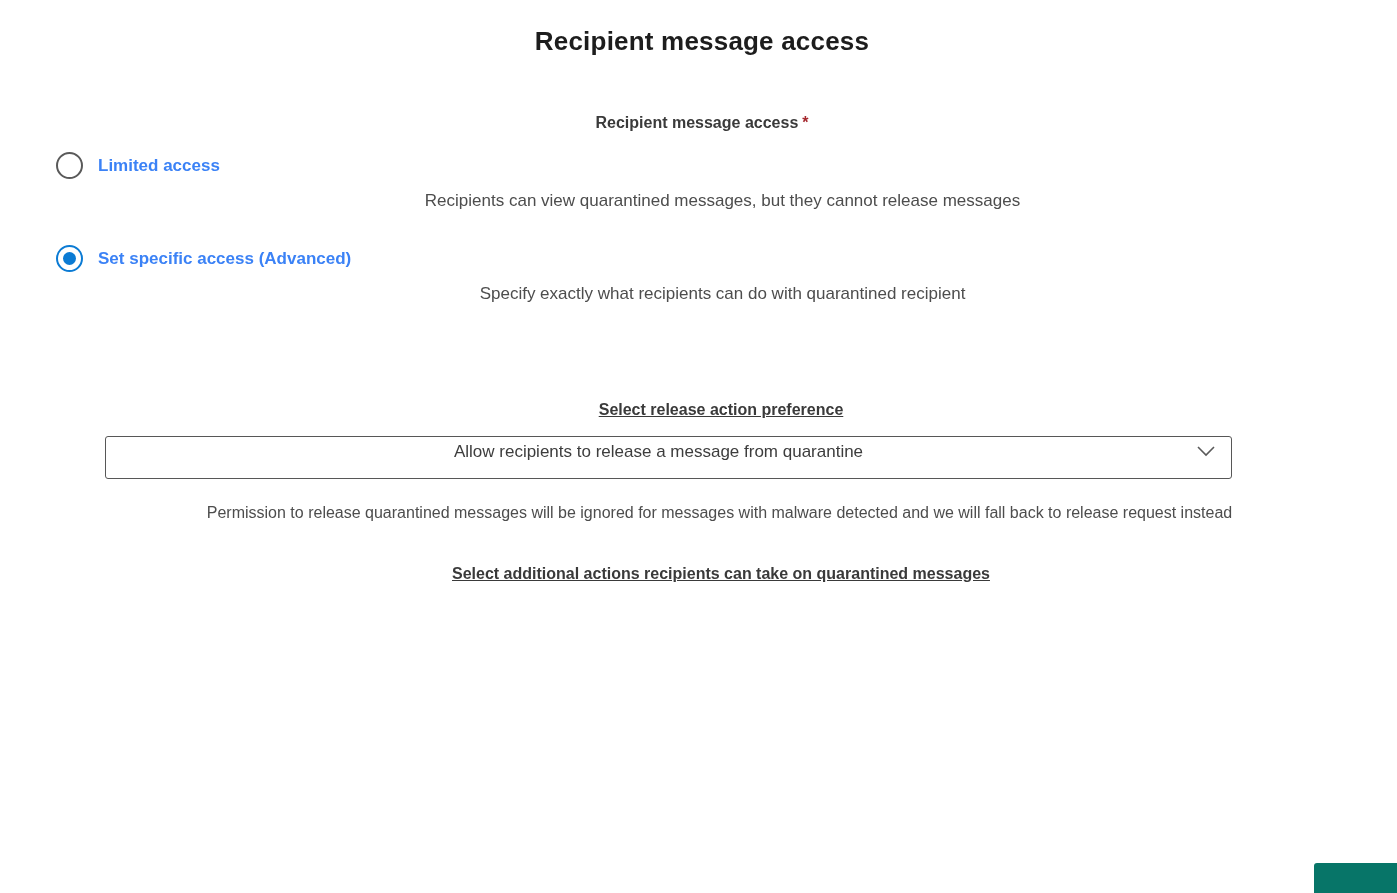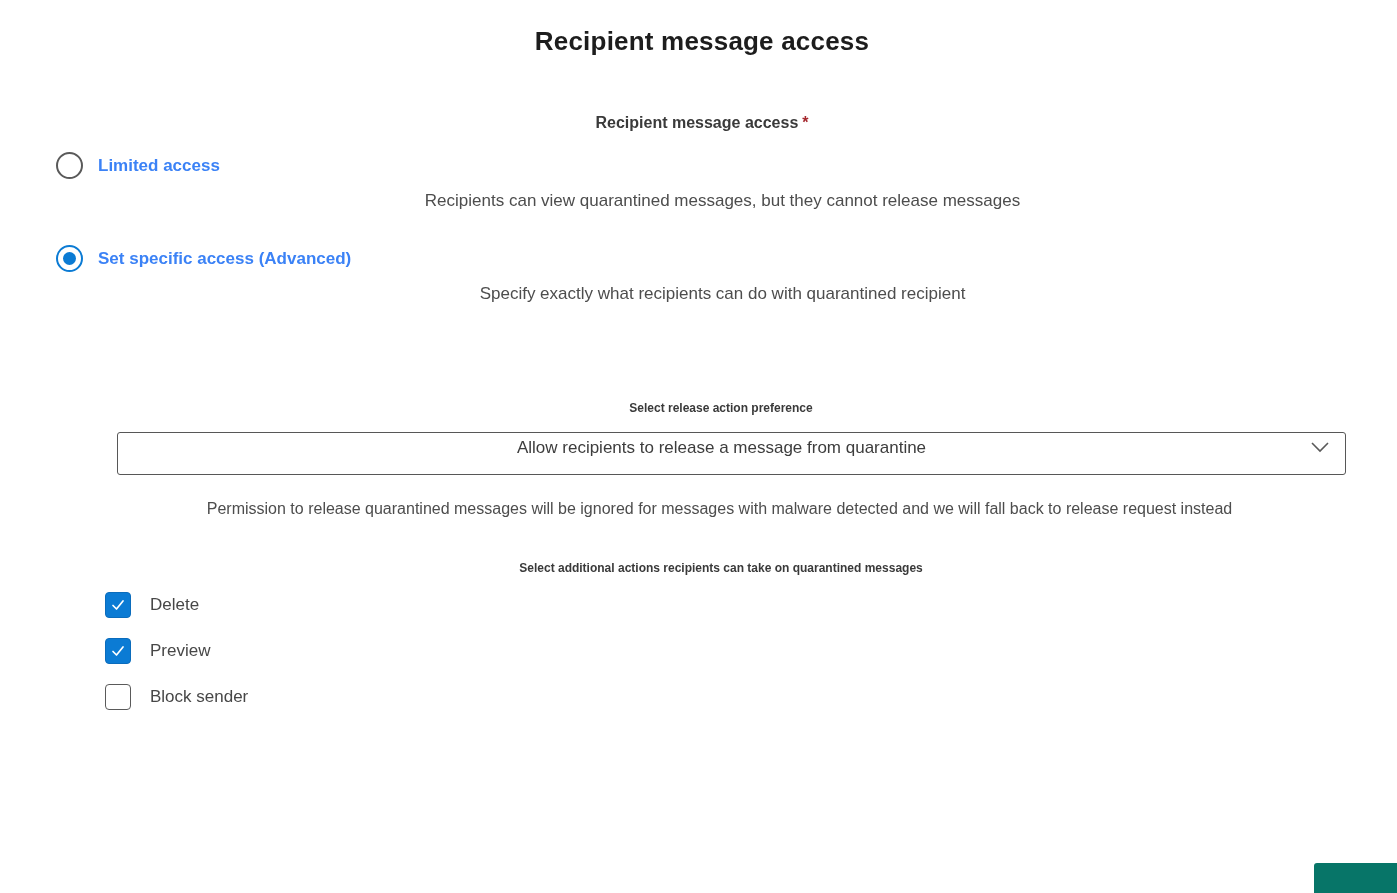--- a/index.html
+++ b/index.html
@@ -82,36 +82,36 @@
     margin: 7px 0 0 41px;
     font-size: 17px;
     line-height: 30px;
     color: #4d4d4d;
   }
   .radio-desc span { display: block; }
 
   
   .advanced { margin-left: 38px; margin-top: 92px; }
   .sub-label {
-    font-size: 12px;
+    font-size: 16px;
     font-weight: 600;
     color: #3a3a3a;
+    text-decoration: underline;
   }
   .dropdown {
     margin-top: 17px;
-    width: 1229px;
+    width: 1127px;
     height: 43px;
     border: 1px solid #575757;
     border-radius: 3px;
     background: #fff;
     display: flex;
     align-items: center;
     padding: 0 16px 12px 14px;
     cursor: pointer;
-    margin-left: 12px;
   }
   .dropdown .value {
     flex: 1;
     font-size: 17px;
     color: #3d3d3d;
     white-space: nowrap;
     overflow: hidden;
   }
   .dropdown .chev { flex: 0 0 auto; }
   .dropdown .chev svg { display: block; }
@@ -219,48 +219,20 @@
         <svg width="18" height="11" viewBox="0 0 18 11">
             <path d="M1 1 L9 9 L17 1" fill="none" stroke="#5a5a5a" stroke-width="1.6"></path>
           </svg>
       </span>
     </div>
 
     <p class="note">Permission to release quarantined messages will be ignored for messages with malware detected and we will fall back to release request instead</p>
 
     <div class="sub-label actions-label">Select additional actions recipients can take on quarantined messages</div>
 
-    <div class="checkbox-list">
-
-      <div class="checkbox-row">
-        <span class="checkbox-box on">
-          <svg class="check" width="16" height="16" viewBox="0 0 16 16">
-              <path d="M3 8.5 L6.5 12 L13 4" fill="none" stroke="#ffffff" stroke-width="1.7" stroke-linecap="round" stroke-linejoin="round"></path>
-            </svg>
-        </span>
-        <span class="checkbox-label">Delete</span>
-      </div>
-
-      <div class="checkbox-row">
-        <span class="checkbox-box on">
-          <svg class="check" width="16" height="16" viewBox="0 0 16 16">
-              <path d="M3 8.5 L6.5 12 L13 4" fill="none" stroke="#ffffff" stroke-width="1.7" stroke-linecap="round" stroke-linejoin="round"></path>
-            </svg>
-        </span>
-        <span class="checkbox-label">Preview</span>
-      </div>
-
-      <div class="checkbox-row">
-        <span class="checkbox-box">
-          
-        </span>
-        <span class="checkbox-label">Block sender</span>
-      </div>
-
-    </div>
 
   </div>
 
 </div>
 
 <div class="help-button">
   <span class="q">?</span>
 </div>
 
 </body></html>

